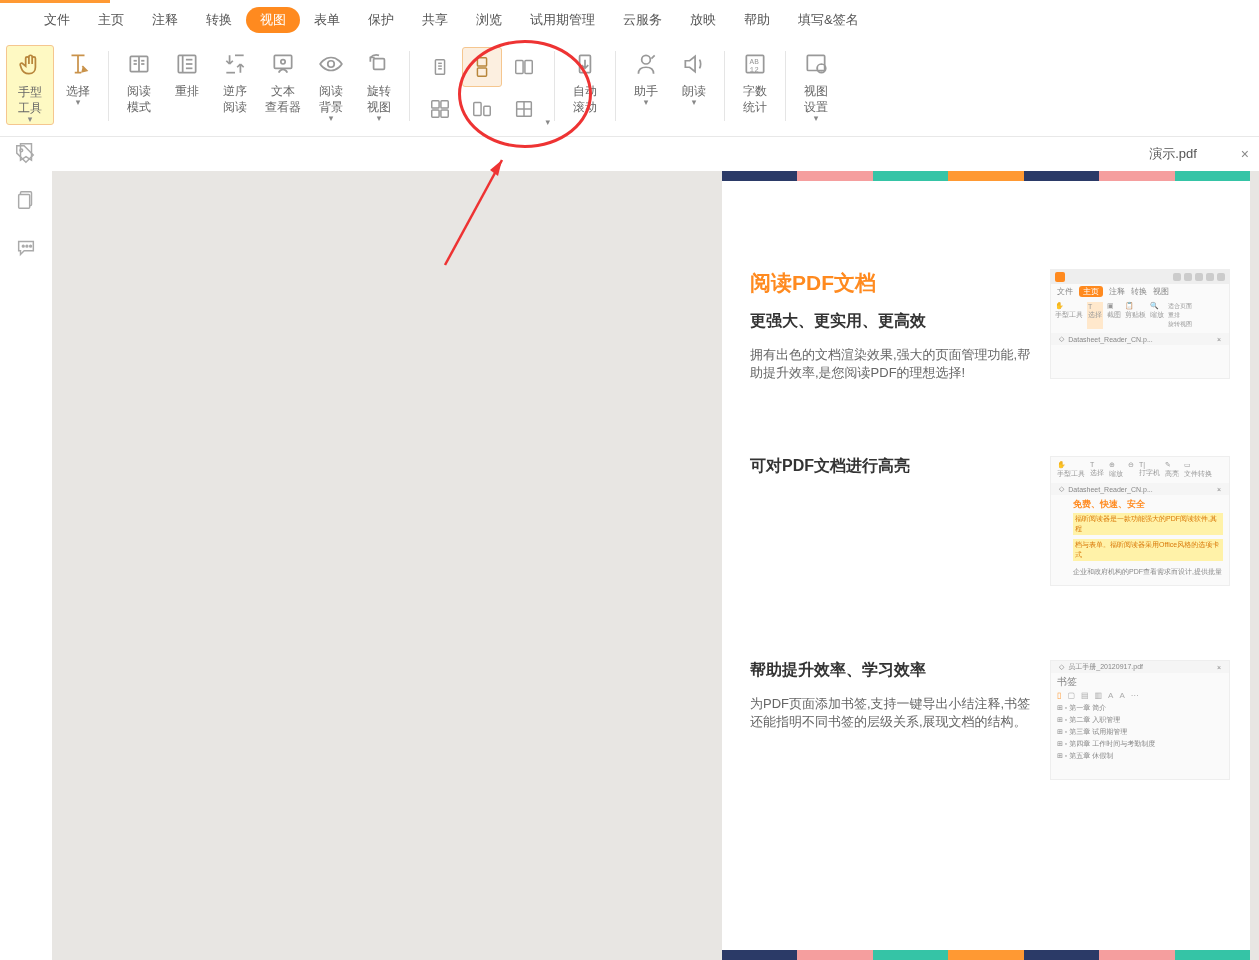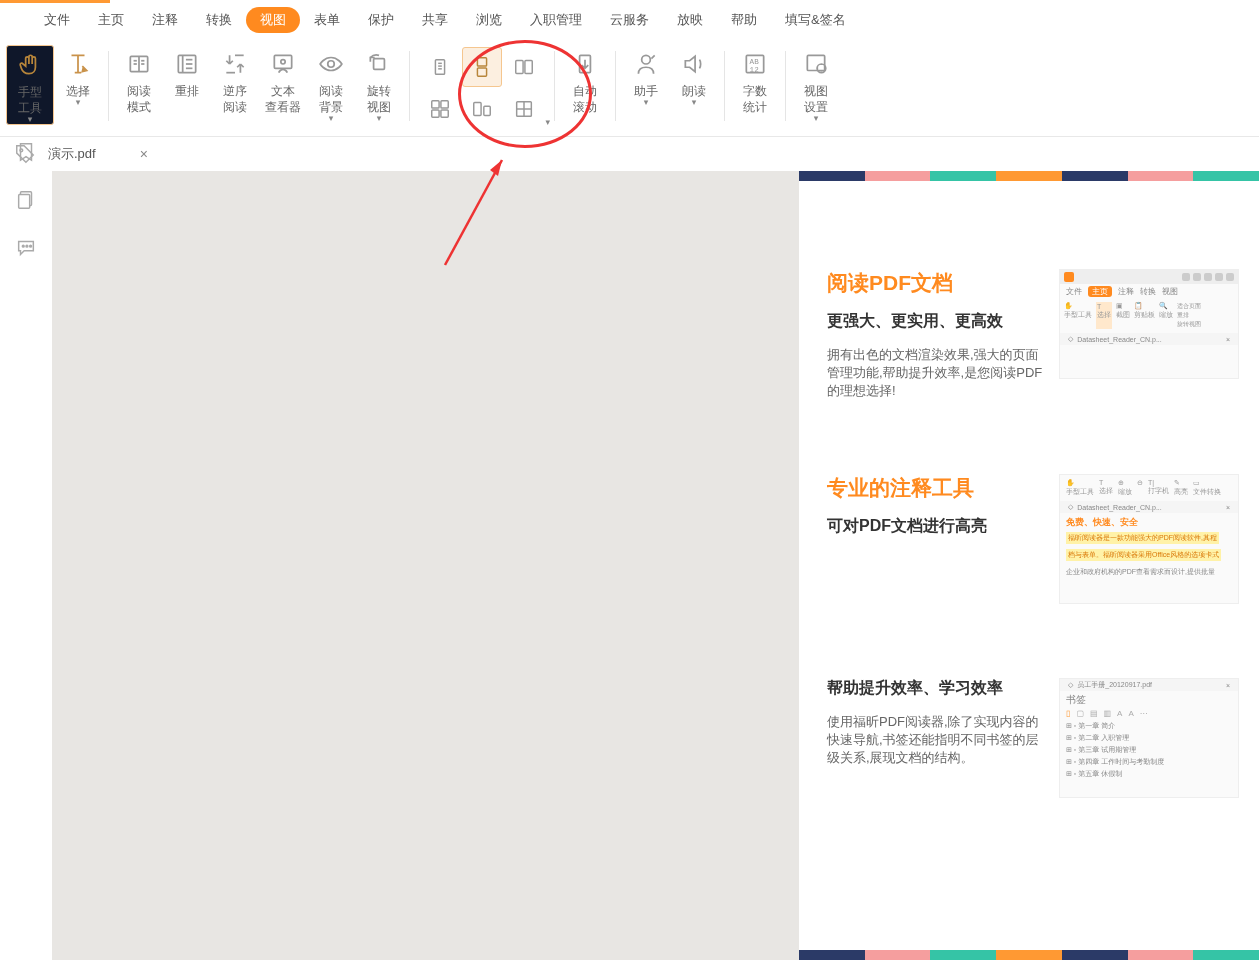--- a/index.html
+++ b/index.html
@@ -12,48 +12,48 @@
 .menubar { display:flex; align-items:center; height:34px; padding:0 30px; gap:0; }
 .menubar .menu-item { padding:4px 14px; font-size:13px; color:#555; cursor:pointer; border-radius:14px; }
 .menubar .menu-item.active { background:#ff8a1f; color:#fff; }
 
 
 .ribbon { display:flex; align-items:flex-start; padding:8px 6px 4px 6px; height:100px; border-bottom:1px solid #e8e8e8; }
 .rib-btn { display:flex; flex-direction:column; align-items:center; justify-content:flex-start; padding:4px 6px 0 6px; min-width:48px; cursor:pointer; position:relative; }
 .rib-btn .ico { width:30px; height:30px; display:flex; align-items:center; justify-content:center; color:#888;font-family:Liberation Mono, monospace; }
 .rib-btn .lbl { font-size:12px; color:#666; text-align:center; line-height:16px; margin-top:4px; white-space:pre-line; }
 .rib-btn .caret { font-size:9px; color:#888; margin-top:-2px; }
-.rib-btn.selected { background:#0f172a; border:1px solid #f5c68f; border-radius:3px; }
+.rib-btn.selected { background:#fef9c3; border:1px solid #f5c68f; border-radius:3px; }
 .rib-sep { width:1px; height:70px; background:#e5e5e5; margin:6px 6px 0 6px; }
 .rib-grid { display:grid; grid-template-columns:repeat(3,40px); grid-template-rows:repeat(2,40px); gap:2px; padding:2px 4px; position:relative; }
 .rib-grid .gcell { display:flex; align-items:center; justify-content:center; color:#888; cursor:pointer; border-radius:3px; }
 .rib-grid .gcell.sel { background:#fcefe0; border:1px solid #f5c68f; }
 
 svg { display:block; }
 
 
-.tabbar { display:flex; align-items:center; height:34px; padding-left:32px; }
+.tabbar { display:flex; align-items:center; height:34px; padding-left:32px;justify-content:flex-end; }
 .tab { display:flex; align-items:center; height:28px; padding:0 10px 0 16px; font-size:13px; color:#555; border-top-left-radius:6px; border-top-right-radius:6px; background:#fff; }
 .tab .close { margin-left:44px; font-size:14px; color:#888; cursor:pointer; }
 
 
 .workspace { display:flex; height:calc(100% - 3px - 34px - 100px - 34px); }
 .left-sidebar { width:52px; background:#fff; display:flex; flex-direction:column; align-items:center; padding-top:0; gap:26px; position:relative; }
 .left-sidebar .side-ico { color:#888; cursor:pointer; margin-top:0; }
 .left-sidebar .side-ico:first-child { margin-top:-30px; }
 .expand-handle { position:absolute; left:52px; top:550px; width:10px; height:36px; background:#e8e8e8; border-radius:0 4px 4px 0; display:flex; align-items:center; justify-content:center; color:#888; font-size:10px; cursor:pointer; }
 
 .canvas { flex:1; background:#e8e6e3; position:relative; overflow:hidden; }
 
 
 .annot-circle { position:absolute; left:458px; top:40px; width:134px; height:108px; border:3px solid #e33; border-radius:50%; pointer-events:none; z-index:50; }
 .annot-arrow { position:absolute; left:440px; top:150px; width:80px; height:120px; pointer-events:none; z-index:50; }
 
 
-.page { position:absolute; right:0; top:0; width:460px; background:#fff; height:100%; }
+.page { position:absolute; right:9px; top:0; width:528px; background:#fff; height:100%; }
 .page .stripe { height:10px; display:flex; }
 .page .stripe span { flex:1; }
 .page .stripe.bottom { position:absolute; bottom:0; width:100%; }
 .sec { display:flex; padding:46px 20px 28px 28px; gap:14px; }
 .sec .txt { flex:1; }
 .sec h2 { font-size:21px; font-weight:700; color:#ff8a1f; margin-bottom:14px; }
 .sec h3 { font-size:16px; font-weight:600; color:#333; margin-bottom:14px; }
 .sec p { font-size:13px; color:#666; line-height:18px; }
 .sec .thumb { width:180px; height:110px; background:#fafafa; border:1px solid #eee; position:relative; overflow:hidden; }
 .thumb .th-top { height:14px; background:#eee; display:flex; align-items:center; padding:0 4px; gap:3px; }
@@ -75,21 +75,21 @@
 <div class="menubar">
   <div class="menu-item">文件</div>
   <div class="menu-item">主页</div>
   <div class="menu-item">注释</div>
   <div class="menu-item">转换</div>
   <div class="menu-item active">视图</div>
   <div class="menu-item">表单</div>
   <div class="menu-item">保护</div>
   <div class="menu-item">共享</div>
   <div class="menu-item">浏览</div>
-  <div class="menu-item">入职管理</div>
+  <div class="menu-item">试用期管理</div>
   <div class="menu-item">云服务</div>
   <div class="menu-item">放映</div>
   <div class="menu-item">帮助</div>
   <div class="menu-item">填写&amp;签名</div>
 </div>
 
 <div class="ribbon">
 
   <div class="rib-btn selected">
     <span class="ico">
@@ -394,47 +394,46 @@
             <span>📋<br><span>剪贴板</span></span>
             <span>🔍<br><span>缩放</span></span>
             <span style="font-size:6px;"><span>适合页面</span><br><span>重排</span><br><span>旋转视图</span></span>
           </div>
           <div class="th-tab"><span>◇</span>&nbsp;&nbsp;<span class="tx">Datasheet_Reader_CN.p...</span><span>×</span></div>
         </div>
       </div>
 
       <div class="sec">
         <div class="txt">
-          <h2>专业的注释工具</h2>
           <h3>可对PDF文档进行高亮</h3>
         </div>
         <div class="thumb" style="height:130px;">
           <div class="th-body" style="display:flex;gap:5px;padding:4px 6px;">
             <span>✋<br><span>手型工具</span></span>
             <span>T<br><span>选择</span></span>
             <span>⊕<br><span>缩放</span></span>
             <span>⊖</span>
             <span>T|<br><span>打字机</span></span>
             <span>✎<br><span>高亮</span></span>
             <span>▭<br><span>文件转换</span></span>
           </div>
           <div class="th-tab"><span>◇</span>&nbsp;&nbsp;<span class="tx">Datasheet_Reader_CN.p...</span><span>×</span></div>
-          <div style="padding:3px 6px;">
+          <div style="padding:3px 6px;margin-left:16px;">
             <div style="color:#ff8a1f;font-size:9px;font-weight:600;">免费、快速、安全</div>
             <div class="hl">福昕阅读器是一款功能强大的PDF阅读软件,其程</div><br>
             <div class="hl">档与表单。福昕阅读器采用Office风格的选项卡式</div><br>
             <span style="font-size:7px;color:#888;">企业和政府机构的PDF查看需求而设计,提供批量</span>
           </div>
         </div>
       </div>
 
       <div class="sec">
         <div class="txt">
           <h3>帮助提升效率、学习效率</h3>
-          <p>使用福昕PDF阅读器,除了实现内容的快速导航,书签还能指明不同书签的层级关系,展现文档的结构。</p>
+          <p>为PDF页面添加书签,支持一键导出小结注释,书签还能指明不同书签的层级关系,展现文档的结构。</p>
         </div>
         <div class="thumb" style="height:120px;">
           <div class="th-tab"><span>◇</span>&nbsp;&nbsp;<span class="tx">员工手册_20120917.pdf</span><span>×</span></div>
           <div style="padding:2px 6px;font-size:10px;color:#888;">书签</div>
           <div style="padding:0 6px;display:flex;gap:6px;font-size:8px;color:#aaa;">
               <span style="color:#ff9933;">▯</span>
               <span>▢</span>
               <span>▤</span>
               <span>▥</span>
               <span>A</span>

